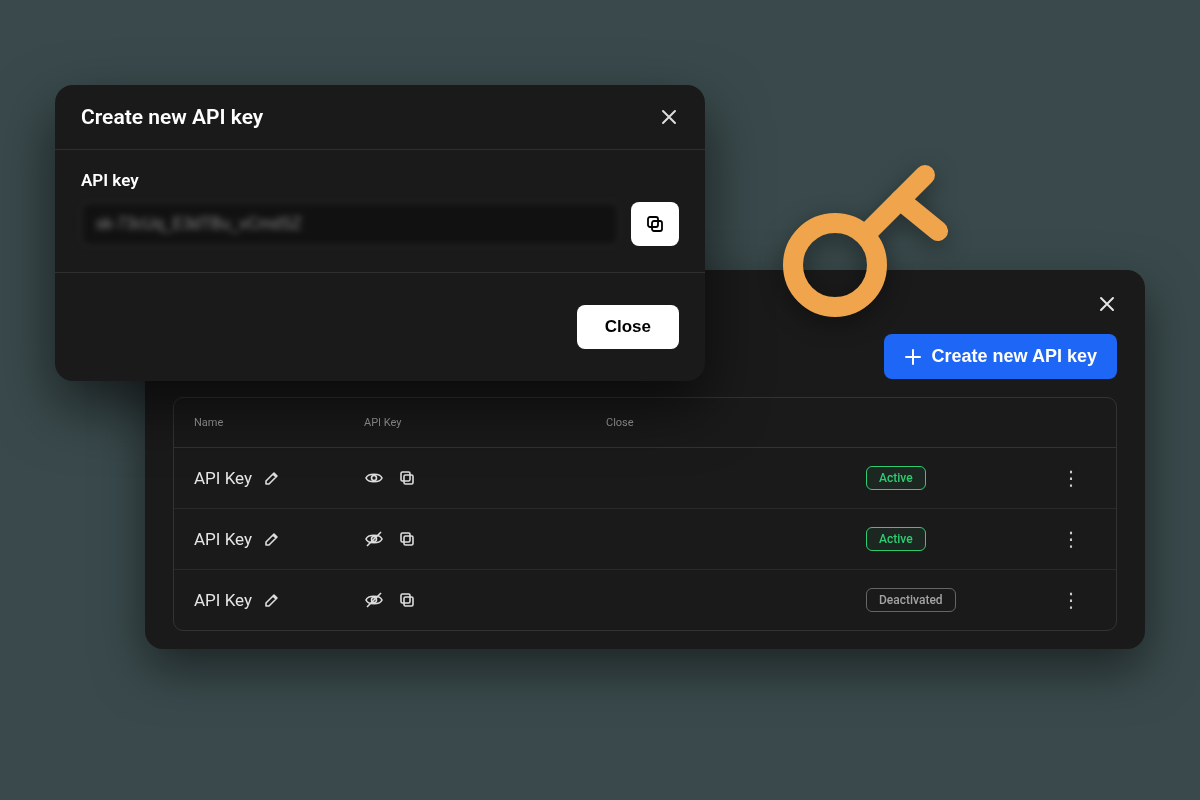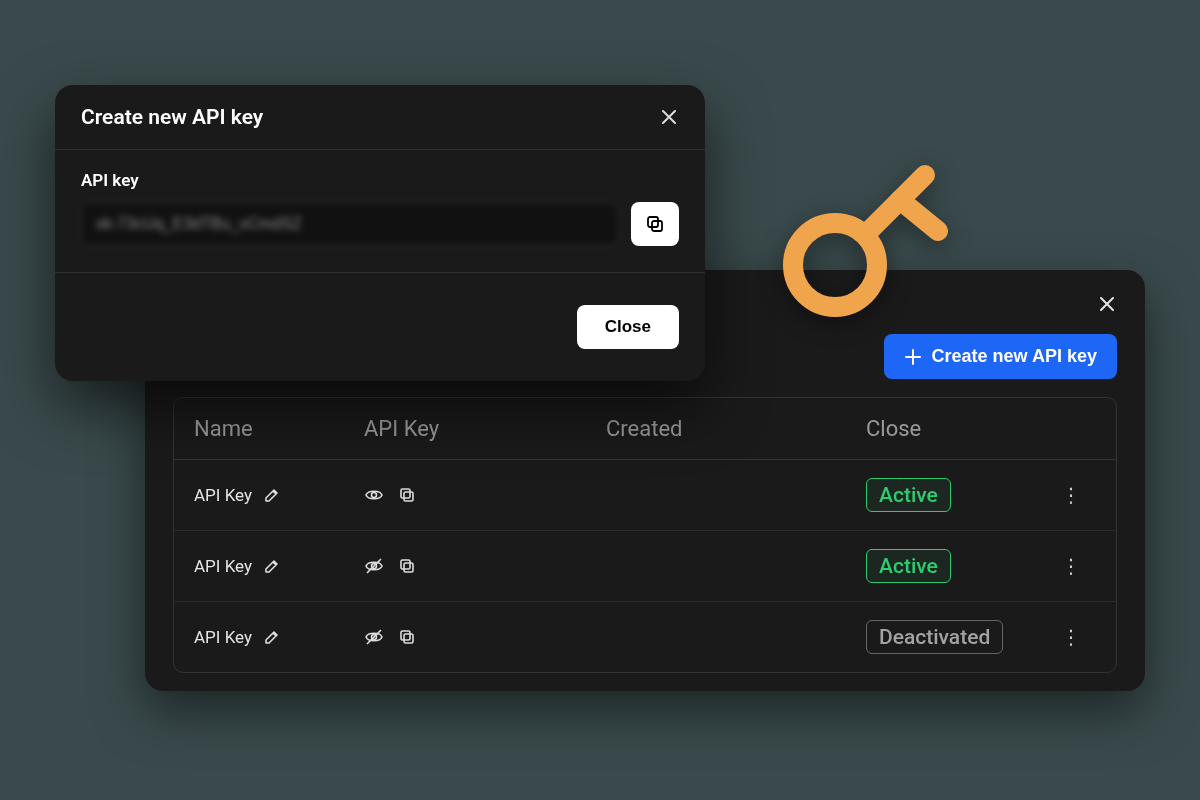--- a/index.html
+++ b/index.html
@@ -56,37 +56,37 @@
     overflow: hidden;
   }
   .key-header, .key-row {
     display: grid;
     grid-template-columns: 170px 1fr 260px 180px 50px;
     align-items: center;
     padding: 18px 20px;
   }
   .key-header {
     color: #9a9a9a;
-    font-size: 22px;
+    font-size: 11px;
     border-bottom: 1px solid #333;
   }
   .key-row {
     border-bottom: 1px solid #2a2a2a;
     color: #e5e5e5;
     font-size: 17px;
   }
   .key-row:last-child { border-bottom: none; }
   .name-cell { display: flex; align-items: center; gap: 12px; }
   .apikey-cell { display: flex; align-items: center; gap: 14px; color: #ccc; }
   .created-cell { color: #9a9a9a; }
   .status-cell { display: flex; }
   .badge {
     border-radius: 6px;
     padding: 4px 12px;
-    font-size: 21px;
+    font-size: 12px;
     font-weight: 500;
   }
   .badge.active { color: #2ecc71; border: 1px solid #2ecc71; background: rgba(46,204,113,0.08); }
   .badge.deactivated { color: #a3a3a3; border: 1px solid #666; }
   .vdots { color: #ccc; cursor: pointer; text-align: center; font-size: 20px; letter-spacing: 0; line-height: 1; }
   .icon-btn { color: #ddd; cursor: pointer; display: inline-flex; }
 
   
   .modal {
     position: absolute;
@@ -177,21 +177,20 @@
           </svg>
       </span>
       <span>Create new API key</span>
     </button>
   </div>
 
   <div class="key-table">
     <div class="key-header">
       <div>Name</div>
       <div>API Key</div>
-      <div>Created</div>
       <div>Close</div>
       <div></div>
     </div>
 
     <div class="key-row">
       <div class="name-cell">
         <span>API Key</span>
         <span class="icon-btn">
           <svg width="16" height="16" viewBox="0 0 16 16">
               <path d="M2 14 L2 11 L10 3 L13 6 L5 14 Z M9 4 L12 7" stroke="currentColor" stroke-width="1.6" fill="none" stroke-linejoin="round"></path>

